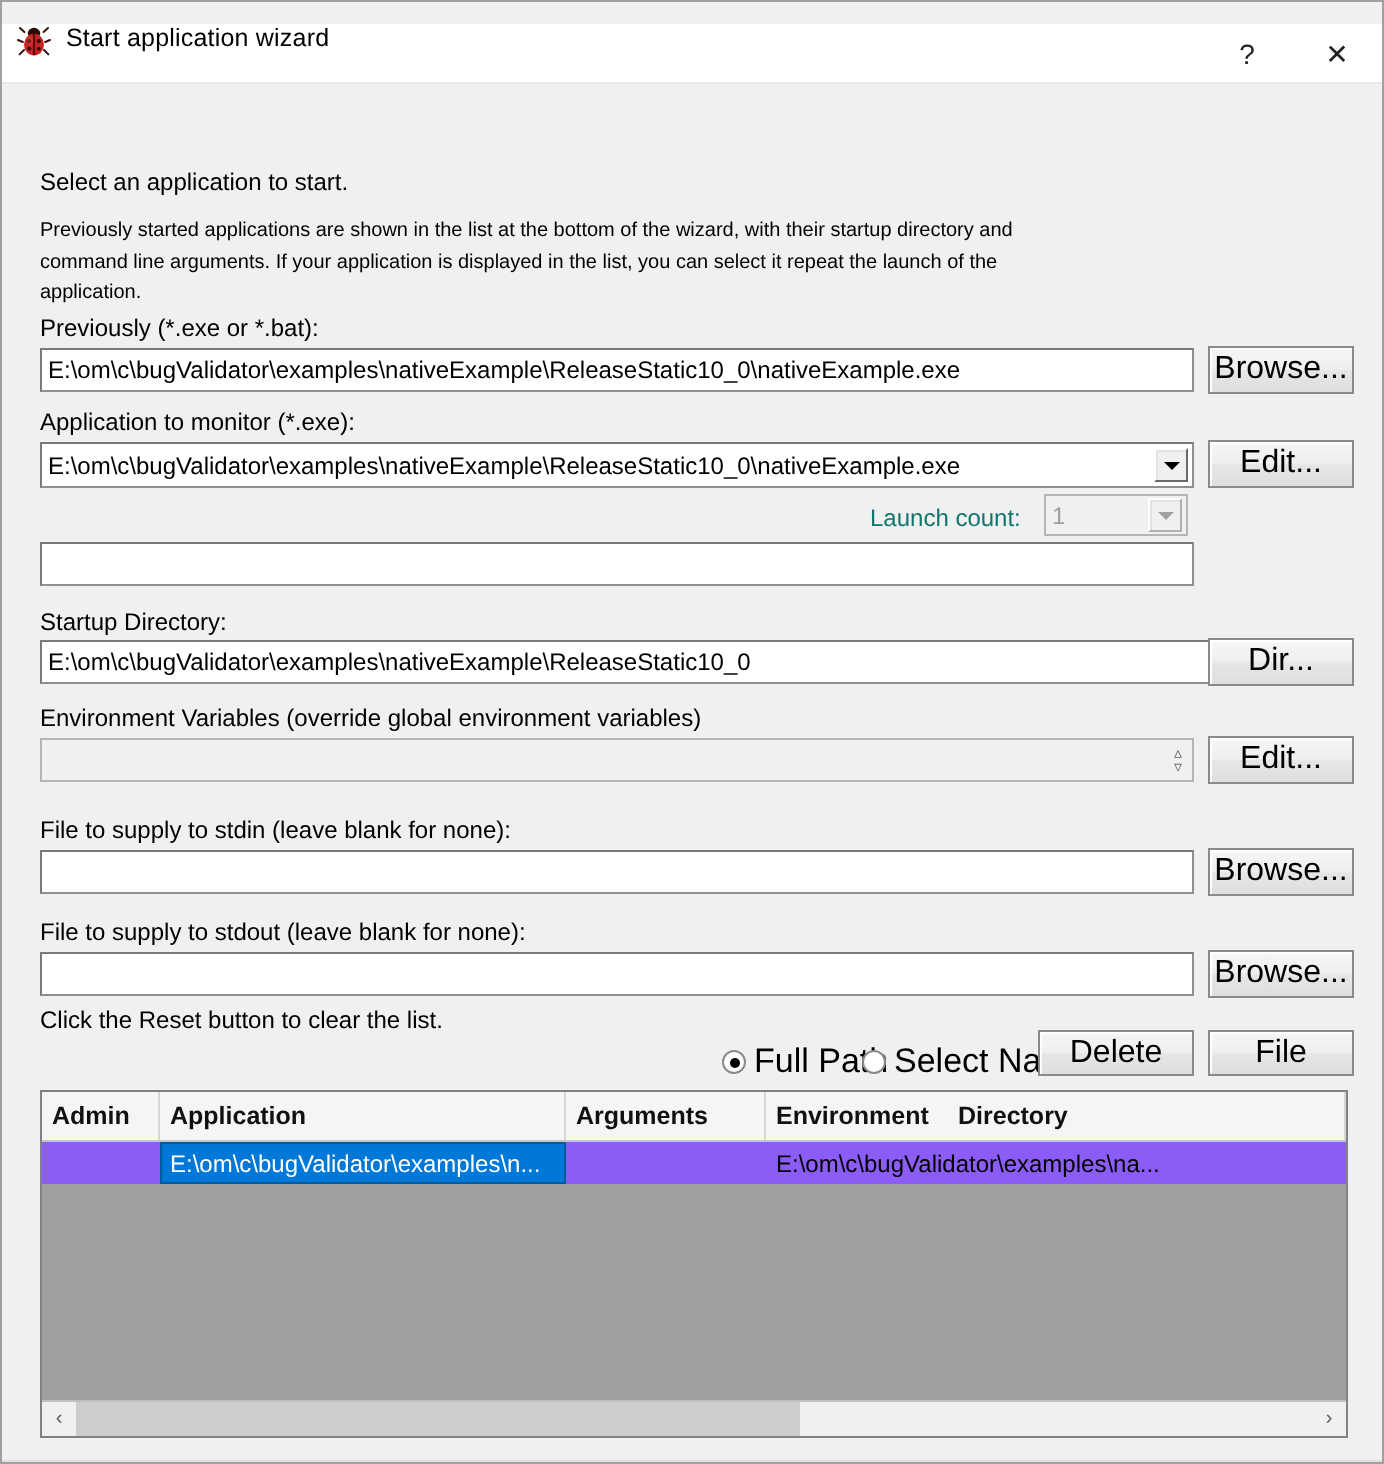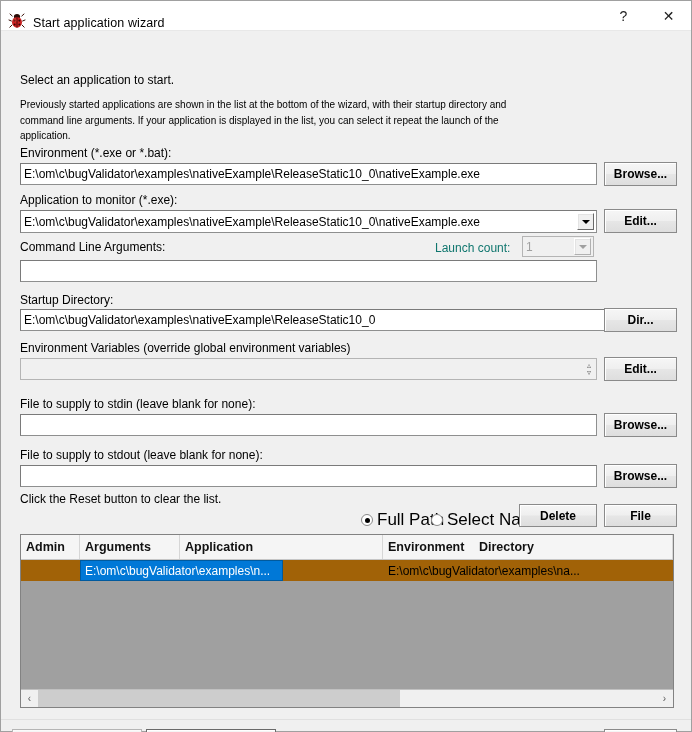--- a/index.html
+++ b/index.html
@@ -27,24 +27,25 @@
     box-sizing: border-box;
     display: flex;
     flex-direction: column;
   }
 
   
   #titlebar {
     height: 29px;
     background: #ffffff;
     display: flex;
-    align-items: flex-end;
+    align-items: flex-start;
     flex: 0 0 auto;
     border-bottom: 1px solid #e8e8e8;
     position: relative;
+    margin-top: 11px;
   }
   #title-icon {
     width: 18px; height: 18px;
     margin-left: 7px;
     margin-right: 7px;
     position: relative;
     flex: 0 0 auto;
   }
   #title-text {
     font-size: 12.5px;
@@ -175,25 +176,24 @@
   
   .btn {
     position: absolute;
     background: linear-gradient(to bottom, #f6f6f6 0%, #efefef 48%, #e6e6e6 52%, #dedede 100%);
     border: 1px solid #8a8a8a;
     box-sizing: border-box;
     display: flex;
     align-items: center;
     justify-content: center;
     font-family: "Liberation Sans", sans-serif;
-    font-size: 12px;
+    font-size: 16px;
     color: #000;
     cursor: default;
     box-shadow: inset 1px 1px 0 #ffffff;
-    font-weight: bold;
   }
   .btn.disabled { color: #a8a8a8; border-color: #b5b5b5; box-shadow: inset 1px 1px 0 #fafafa; }
   .btn.default { border-color: #6a6a6a; }
 
   
   .radio-wrap {
     position: absolute;
     display: flex;
     align-items: center;
     font-size: 17px;
@@ -252,21 +252,21 @@
   }
   #list-body {
     flex: 1 1 auto;
     background: #a0a0a0;
     position: relative;
     overflow: hidden;
   }
   .lrow {
     height: 21px;
     display: flex;
-    background: #a16207;
+    background: #8b5cf6;
   }
   .lcell {
     display: flex;
     align-items: center;
     box-sizing: border-box;
     font-size: 12px;
     overflow: hidden;
     white-space: nowrap;
     padding-left: 5px;
     color: #000;
@@ -349,34 +349,33 @@
       <div class="caption-btn">?</div>
       <div class="caption-btn close">✕</div>
     </div>
   </div>
 
   <div id="client">
 
     <div class="lbl" style="left:19px; top:42px;">Select an application to start.</div>
     <div class="para" style="left:19px; top:66px; width:520px;">Previously started applications are shown in the list at the bottom of the wizard, with their startup directory and command line arguments. If your application is displayed in the list, you can select it repeat the launch of the application.</div>
 
-    <div class="lbl" style="left:19px; top:115px;">Environment (*.exe or *.bat):</div>
+    <div class="lbl" style="left:19px; top:115px;">Previously (*.exe or *.bat):</div>
     <div class="edit" style="left:19px; top:132px; width:577px; height:22px;">E:\om\c\bugValidator\examples\nativeExample\ReleaseStatic10_0\nativeExample.exe</div>
     <div class="btn" style="left:603px; top:131px; width:73px; height:24px;">Browse...</div>
 
     <div class="lbl" style="left:19px; top:162px;">Application to monitor (*.exe):</div>
     <div class="combo" style="left:19px; top:179px; width:577px; height:23px;">
       <span class="combo-text">E:\om\c\bugValidator\examples\nativeExample\ReleaseStatic10_0\nativeExample.exe</span>
       <span class="combo-arrow">
           <span class="tri-down"></span>
         </span>
     </div>
     <div class="btn" style="left:603px; top:178px; width:73px; height:24px;">Edit...</div>
 
-    <div class="lbl" style="left:19px; top:209px;">Command Line Arguments:</div>
     <div class="lbl dim" style="left:434px; top:210px;">Launch count:</div>
     <div class="combo disabled" style="left:521px; top:205px; width:72px; height:21px;">
       <span class="combo-text">1</span>
       <span class="combo-arrow">
           <span class="tri-down"></span>
         </span>
     </div>
     <div class="edit" style="left:19px; top:229px; width:577px; height:22px;"></div>
 
     <div class="lbl" style="left:19px; top:262px;">Startup Directory:</div>
@@ -411,22 +410,22 @@
       <span class="radio-dot"></span>
       <span>Select Name</span>
     </div>
 
     <div class="btn" style="left:518px; top:473px; width:78px; height:23px;">Delete</div>
     <div class="btn" style="left:603px; top:473px; width:73px; height:23px;">File</div>
 
     <div id="listctl">
       <div id="list-header">
         <div class="hcell" style="width:59px;">Admin</div>
+        <div class="hcell" style="width:203px;">Application</div>
         <div class="hcell" style="width:100px;">Arguments</div>
-        <div class="hcell" style="width:203px;">Application</div>
         <div class="hcell" style="width:91px; border-right:none;">Environment</div>
         <div class="hcell" style="width:199px;">Directory</div>
       </div>
 
       <div id="list-body">
         <div class="lrow">
           <div class="lcell" style="width:59px;"></div>
           <div class="lcell focus-cell" style="width:203px;">E:\om\c\bugValidator\examples\n...</div>
           <div class="lcell" style="width:100px;"></div>
           <div class="lcell" style="width:199px;">E:\om\c\bugValidator\examples\na...</div>

